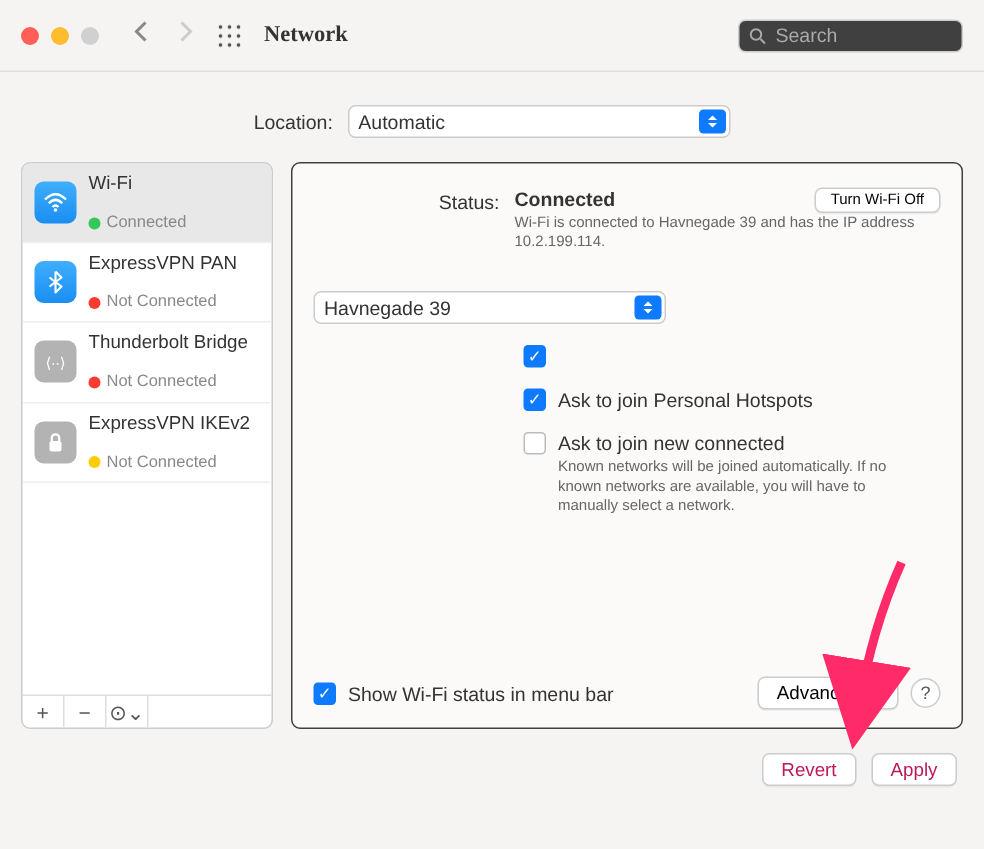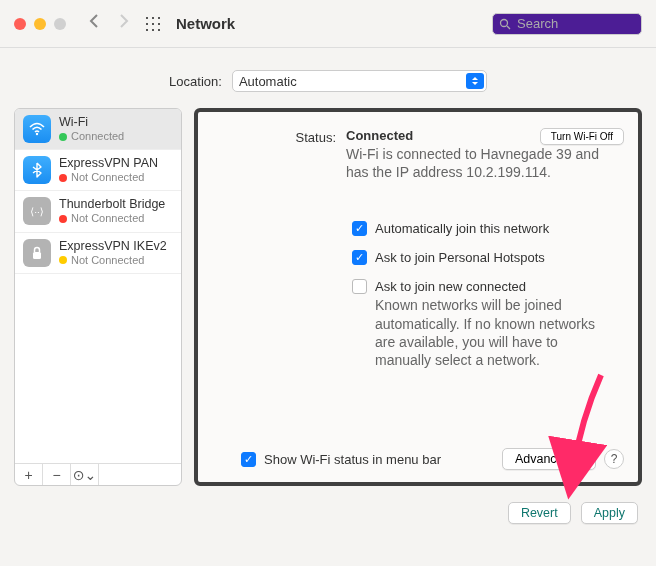--- a/index.html
+++ b/index.html
@@ -25,27 +25,27 @@
   .traffic-lights { display:flex; gap:8px; margin-right:8px; }
   .tl { width:12px; height:12px; border-radius:50%; }
   .tl.red { background:#ff5f57; }
   .tl.yellow { background:#ffbd2e; }
   .tl.green { background:#d0d0d0; }
   .nav-btn { color:#777; font-size:18px; padding:2px 4px; }
   .apps-icon { width:18px; height:18px; background:
      radial-gradient(circle,#555 1.2px,transparent 1.4px) 0 0/6px 6px;
      border-radius:2px;
   }
-  .title { font-weight:600; font-size:15px; margin-left:4px; }
+  .title { font-weight:600; font-size:15px; margin-left:4px;font-family:Liberation Serif, serif; }
   .toolbar-spacer { flex:1; }
   .search-box {
     display:flex; align-items:center;
     width:150px; height:22px;
     border:1px solid #ccc; border-radius:5px;
-    background:#4c1d95; padding:0 6px; color:#aaa; gap:6px;
+    background:#404040; padding:0 6px; color:#aaa; gap:6px;
   }
   .search-icon svg { display:block; }
 
   
   .location-row {
     display:flex; justify-content:center; align-items:center; gap:10px;
     padding:22px 0 16px 0;
   }
   .label { text-align:right; color:#333; }
   .select {
@@ -87,52 +87,52 @@
   .side-item.selected { background:#e8e8e8; }
   .net-icon {
     width:28px; height:28px; border-radius:6px;
     display:flex; align-items:center; justify-content:center;
     color:#fff; flex-shrink:0;
   }
   .ic-wifi { background:linear-gradient(#3faefd,#1a8ef2); }
   .ic-bt   { background:linear-gradient(#3faefd,#1a8ef2); }
   .ic-tb   { background:#b3b3b3; }
   .ic-vpn  { background:#b3b3b3; }
-  .side-text { display:flex; flex-direction:column; line-height:1.2; }
+  .side-text { display:flex; flex-direction:column; line-height:1.2;gap:12px; }
   .side-name { font-size:12.5px; }
   .side-status { font-size:11px; color:#888; display:flex; align-items:center; gap:4px; }
   .dot { width:8px; height:8px; border-radius:50%; }
   .d-green  { background:#34c759; }
   .d-red    { background:#ff3b30; }
   .d-yellow { background:#ffcc00; }
 
   .sidebar-footer {
     border-top:1px solid #ddd;
     display:flex;
     height:22px;
   }
   .sq-btn {
     width:28px; display:flex; align-items:center; justify-content:center;
     border-right:1px solid #ddd; color:#555; font-size:14px;
   }
 
   
   .detail {
     flex:1;
-    border:4px solid #404040; border-radius:6px;
+    border:1px solid #404040; border-radius:6px;
     background:#fbfaf9;
     padding:16px 14px;
     height:378px;
     position:relative;
   }
   .row { display:flex; gap:10px; margin-bottom:6px; }
   .row .lbl { width:124px; text-align:right; padding-top:2px; }
   .row .val { flex:1; }
   .status-val { font-weight:600; }
-  .desc { font-size:14px; color:#666; line-height:1.3; margin-top:2px; }
+  .desc { font-size:10px; color:#666; line-height:1.3; margin-top:2px; }
   .wifi-btn {
     float:right;
     border:1px solid #ccc; border-radius:5px;
     background:#fff; padding:2px 10px; font-size:10px;
     box-shadow:0 1px 0 rgba(0,0,0,.05);
   }
   .wide-select { width:235px; }
 
   .chk-row {
     display:flex; align-items:flex-start; gap:8px;
@@ -142,40 +142,40 @@
     width:15px; height:15px; border:1px solid #bbb; border-radius:3px;
     background:#fff; flex-shrink:0;
     display:flex; align-items:center; justify-content:center;
   }
   .chk.checked { background:#0d7aff; border-color:#0d7aff; }
   .chk.checked::after { content:"✓"; color:#fff; font-size:11px; }
   .chk-text .desc { margin-left:0; width:230px; }
 
   .detail-footer {
     position:absolute; left:14px; right:14px; bottom:12px;
-    display:flex; align-items:center;margin-left:29px;
+    display:flex; align-items:center;
   }
   .detail-footer .chk-row { margin-left:0; margin-top:0; }
   .spacer { flex:1; }
   .btn {
     border:1px solid #ccc; border-radius:5px; background:#fff;
     padding:3px 12px; font-size:12.5px;
     box-shadow:0 1px 0 rgba(0,0,0,.05);
   }
   .help-btn {
     width:20px; height:20px; border:1px solid #ccc; border-radius:50%;
     background:#fff; display:flex; align-items:center; justify-content:center;
     font-size:12px; color:#555; margin-left:8px;
   }
 
   .page-footer {
     display:flex; justify-content:flex-end; gap:10px;
     padding:16px 18px 0;
   }
-  .page-footer .btn { color:#0f766e; }
+  .page-footer .btn { color:#be185d; }
 
   
   .annotation {
     position:absolute;
     left:571px; top:370px;
     width:40px; height:120px;
     pointer-events:none;
   }
   .annotation svg { overflow:visible; }
 
@@ -298,25 +298,30 @@
     <div class="row">
       <span class="lbl">Status:</span>
       <div class="val">
         <button class="wifi-btn">Turn Wi-Fi Off</button>
         <span class="status-val">Connected</span>
         <div class="desc">Wi-Fi is connected to Havnegade 39 and has the IP address 10.2.199.114.</div>
       </div>
     </div>
 
     <div class="row" style="margin-top:26px;">
+      <div class="val">
+        <div class="select wide-select">
+          <span>Havnegade 39</span>
+          <span class="arrow"></span>
+        </div>
+      </div>
     </div>
 
     <div class="chk-row">
       <span class="chk checked"></span>
-      <span>Automatically join this network</span>
     </div>
 
     <div class="chk-row">
       <span class="chk checked"></span>
       <span>Ask to join Personal Hotspots</span>
     </div>
 
     <div class="chk-row">
       <span class="chk"></span>
       <div class="chk-text">

